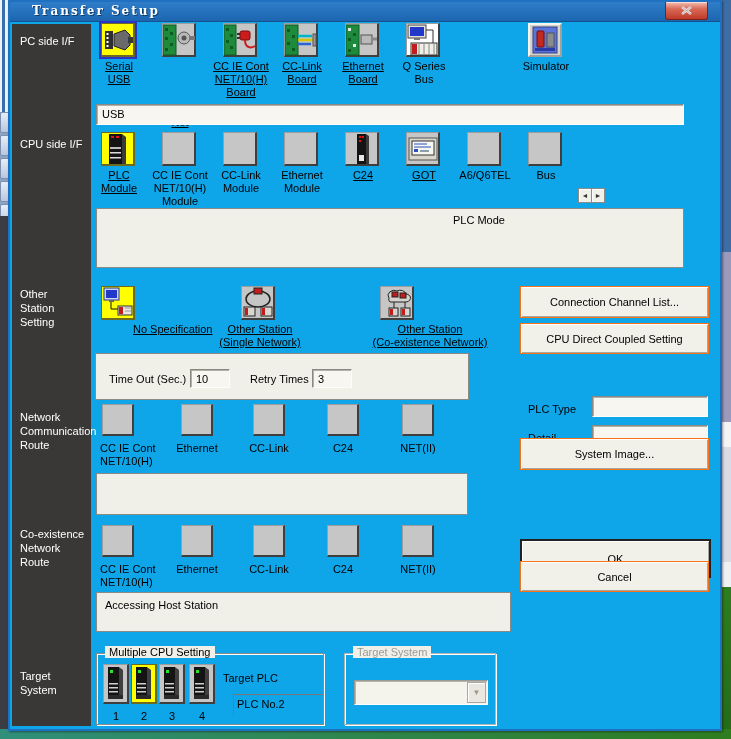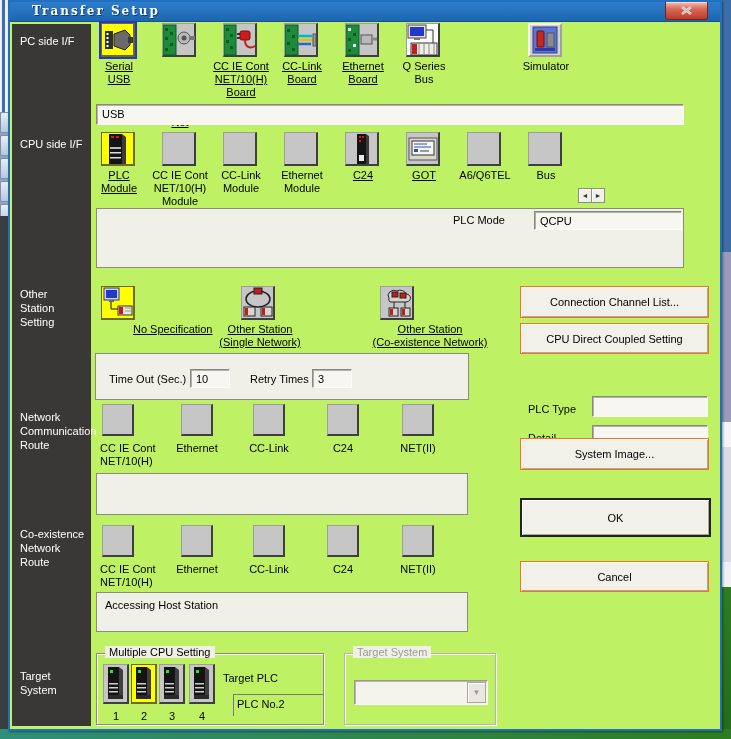--- a/index.html
+++ b/index.html
@@ -13,21 +13,21 @@
   .bg-left-btns div{height:19px;margin-bottom:2px;background:linear-gradient(#e9eef5,#b9c6dc);border:1px solid #7c90af;border-radius:2px 0 0 2px;}
   .bg-left-dark{left:0;top:216px;width:9px;height:515px;background:#3a3d42;}
   .bg-right-1{left:722px;top:0;width:9px;height:252px;background:#3e6da6;}
   .bg-right-2{left:722px;top:252px;width:9px;height:170px;background:#9b9abc;}
   .bg-right-3{left:722px;top:422px;width:9px;height:25px;background:#f4f4f6;}
   .bg-right-4{left:722px;top:447px;width:9px;height:115px;background:#dadbe4;}
   .bg-right-5{left:722px;top:562px;width:9px;height:25px;background:#eef0f3;}
   .bg-right-6{left:722px;top:587px;width:9px;height:152px;background:linear-gradient(#2e7d1f,#256a18);}
   .bg-bottom{left:0;top:729px;width:731px;height:10px;background:linear-gradient(90deg,#2f8f7a,#2e7d1f);}
   
-  .dialog{position:absolute;left:8px;top:0;width:710px;height:727px;border:2px solid #1f70c0;background:#bef264;box-shadow:1px 1px 2px rgba(0,0,0,.4);}
+  .dialog{position:absolute;left:8px;top:0;width:710px;height:727px;border:2px solid #1f70c0;background:#0ea5e9;box-shadow:1px 1px 2px rgba(0,0,0,.4);}
   .titlebar{position:relative;height:19px;background:linear-gradient(#2f7dc9,#1c66b0);border-bottom:1px solid #15528f;}
   .titlebar .title{position:absolute;left:22px;top:2px;color:#fff;font-family:"DejaVu Serif",serif;font-weight:bold;font-size:12px;letter-spacing:2px;text-shadow:1px 1px 0 #0d3c6b;}
   .close-btn{position:absolute;right:12px;top:0;width:41px;height:17px;background:linear-gradient(#f3c0b4,#d96a56 40%,#bf3a28);border:1px solid #7e211a;border-top:none;border-radius:0 0 3px 3px;display:flex;align-items:center;justify-content:center;box-shadow:inset 0 1px 0 rgba(255,255,255,.5);}
   .dlg-body{position:relative;width:100%;height:707px;}
   
   .band{position:absolute;left:2px;top:2px;width:79px;height:702px;background:#3a3836;}
   .band .blabel{position:absolute;left:8px;color:#fff;line-height:14px;white-space:pre-line;}
   
   .tile{position:absolute;width:34px;height:34px;background:#c6c6c6;border:1px solid #9d9d9d;border-right:2px solid #3f3f3f;border-bottom:2px solid #3f3f3f;box-sizing:border-box;}
   .tile.sel{background:#ffff00;border-color:#6a6a20;}
@@ -254,21 +254,20 @@
 
     <div class="spin-btn" style="left:568px;top:166px;">
         <span>◄</span>
       </div>
     <div class="spin-btn" style="left:581px;top:166px;">
         <span>►</span>
       </div>
 
     <div class="box" style="left:86px;top:186px;width:588px;height:60px;"></div>
     <div class="rlabel" style="left:420px;top:192px;width:98px;text-align:center;">PLC Mode</div>
-    <div class="field" style="left:524px;top:189px;width:148px;height:19px;">QCPU</div>
 
     <div class="tile sel" style="left:91px;top:264px;">
       <svg width="32" height="32" viewBox="0 0 32 32">
         <rect x="2" y="1" width="15" height="12" fill="#cdd6f2" stroke="#223a8a"></rect>
         <rect x="4" y="3" width="11" height="8" fill="#2238c8"></rect>
         <rect x="7" y="13" width="5" height="2" fill="#667"></rect>
         <path d="M9 15 V22 H17" stroke="#111" fill="none"></path>
         <rect x="16" y="19" width="14" height="9" fill="#e8e6de" stroke="#333"></rect>
         <rect x="17" y="20" width="4" height="7" fill="#c21d1d"></rect>
         <path d="M23 21 H29 M23 24 H29" stroke="#999"></path>
@@ -326,21 +325,21 @@
     <div class="tile" style="left:243px;top:503px;width:32px;height:32px;"></div>
     <div class="tile" style="left:317px;top:503px;width:32px;height:32px;"></div>
     <div class="tile" style="left:392px;top:503px;width:32px;height:32px;"></div>
     <div class="cell-label la" style="left:90px;top:541px;width:80px;"><span>CC IE Cont
 NET/10(H)</span></div>
     <div class="cell-label" style="left:147px;top:541px;width:80px;"><span>Ethernet</span></div>
     <div class="cell-label" style="left:219px;top:541px;width:80px;"><span>CC-Link</span></div>
     <div class="cell-label" style="left:293px;top:541px;width:80px;"><span>C24</span></div>
     <div class="cell-label" style="left:368px;top:541px;width:80px;"><span>NET(II)</span></div>
 
-    <div class="box" style="left:86px;top:570px;width:372px;height:40px;padding:6px 8px;"><span>Accessing Host Station</span></div>
+    <div class="box" style="left:86px;top:570px;width:415px;height:40px;padding:6px 8px;"><span>Accessing Host Station</span></div>
 
     <div class="groupbox" style="left:86px;top:631px;width:228px;height:72px;">
       <span class="legend">Multiple CPU Setting</span>
       <div class="tile" style="left:6px;top:10px;width:26px;height:40px;">
         <svg width="24" height="38" viewBox="0 0 24 38">
             <rect x="4" y="2" width="11" height="28" fill="#141414"></rect>
             <polygon points="15,2 19,5 19,32 15,30" fill="#3f3f3f"></polygon>
             <rect x="6" y="5" width="3" height="3" fill="#27e827"></rect>
             <rect x="5" y="18" width="9" height="1.5" fill="#cfcfcf"></rect>
             <rect x="5" y="22" width="9" height="1.5" fill="#cfcfcf"></rect>
@@ -404,21 +403,21 @@
     <div class="btn" style="top:301px;height:29px;">
         <span>CPU Direct Coupled Setting</span>
       </div>
     <div class="rlabel" style="left:518px;top:381px;">PLC Type</div>
     <div class="field" style="left:582px;top:374px;width:116px;height:21px;"></div>
     <div class="rlabel" style="left:518px;top:410px;">Detail</div>
     <div class="field" style="left:582px;top:403px;width:116px;height:21px;"></div>
     <div class="btn" style="top:416px;height:30px;">
         <span>System Image...</span>
       </div>
-    <div class="btn default" style="top:476px;height:35px;">
+    <div class="btn default" style="top:517px;height:35px;">
         <span>OK</span>
       </div>
     <div class="btn" style="top:539px;height:29px;">
         <span>Cancel</span>
       </div>
 
   </div>
 </div>
 
 </body></html>

